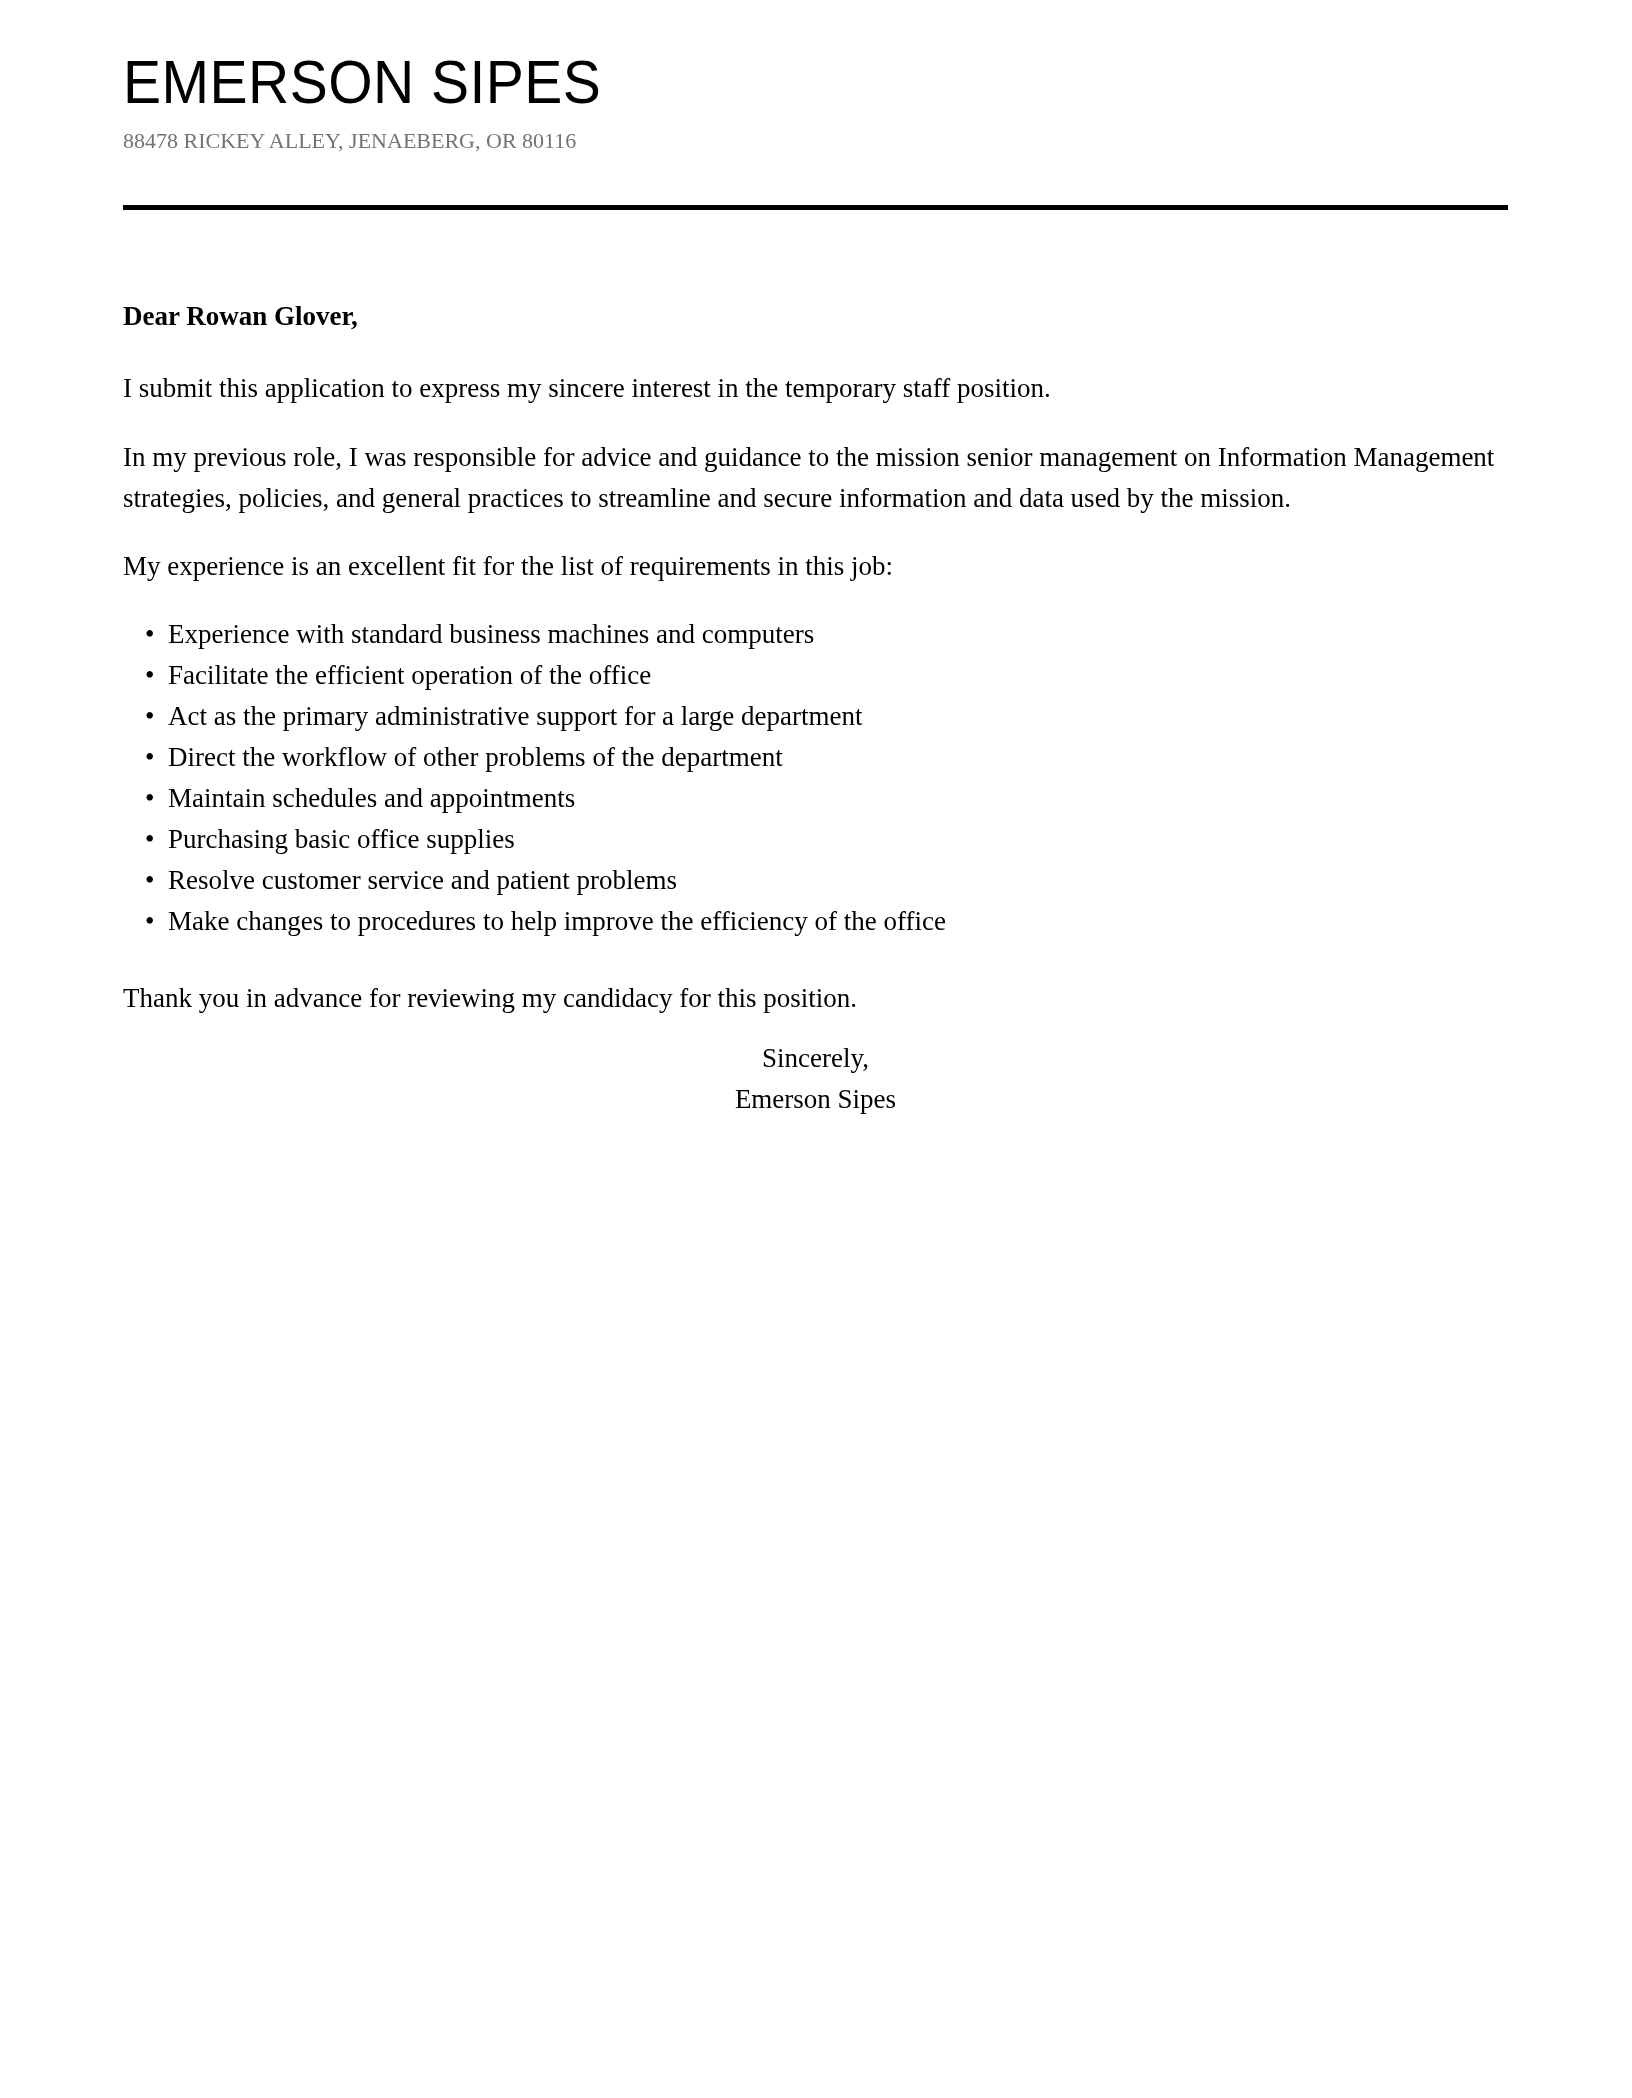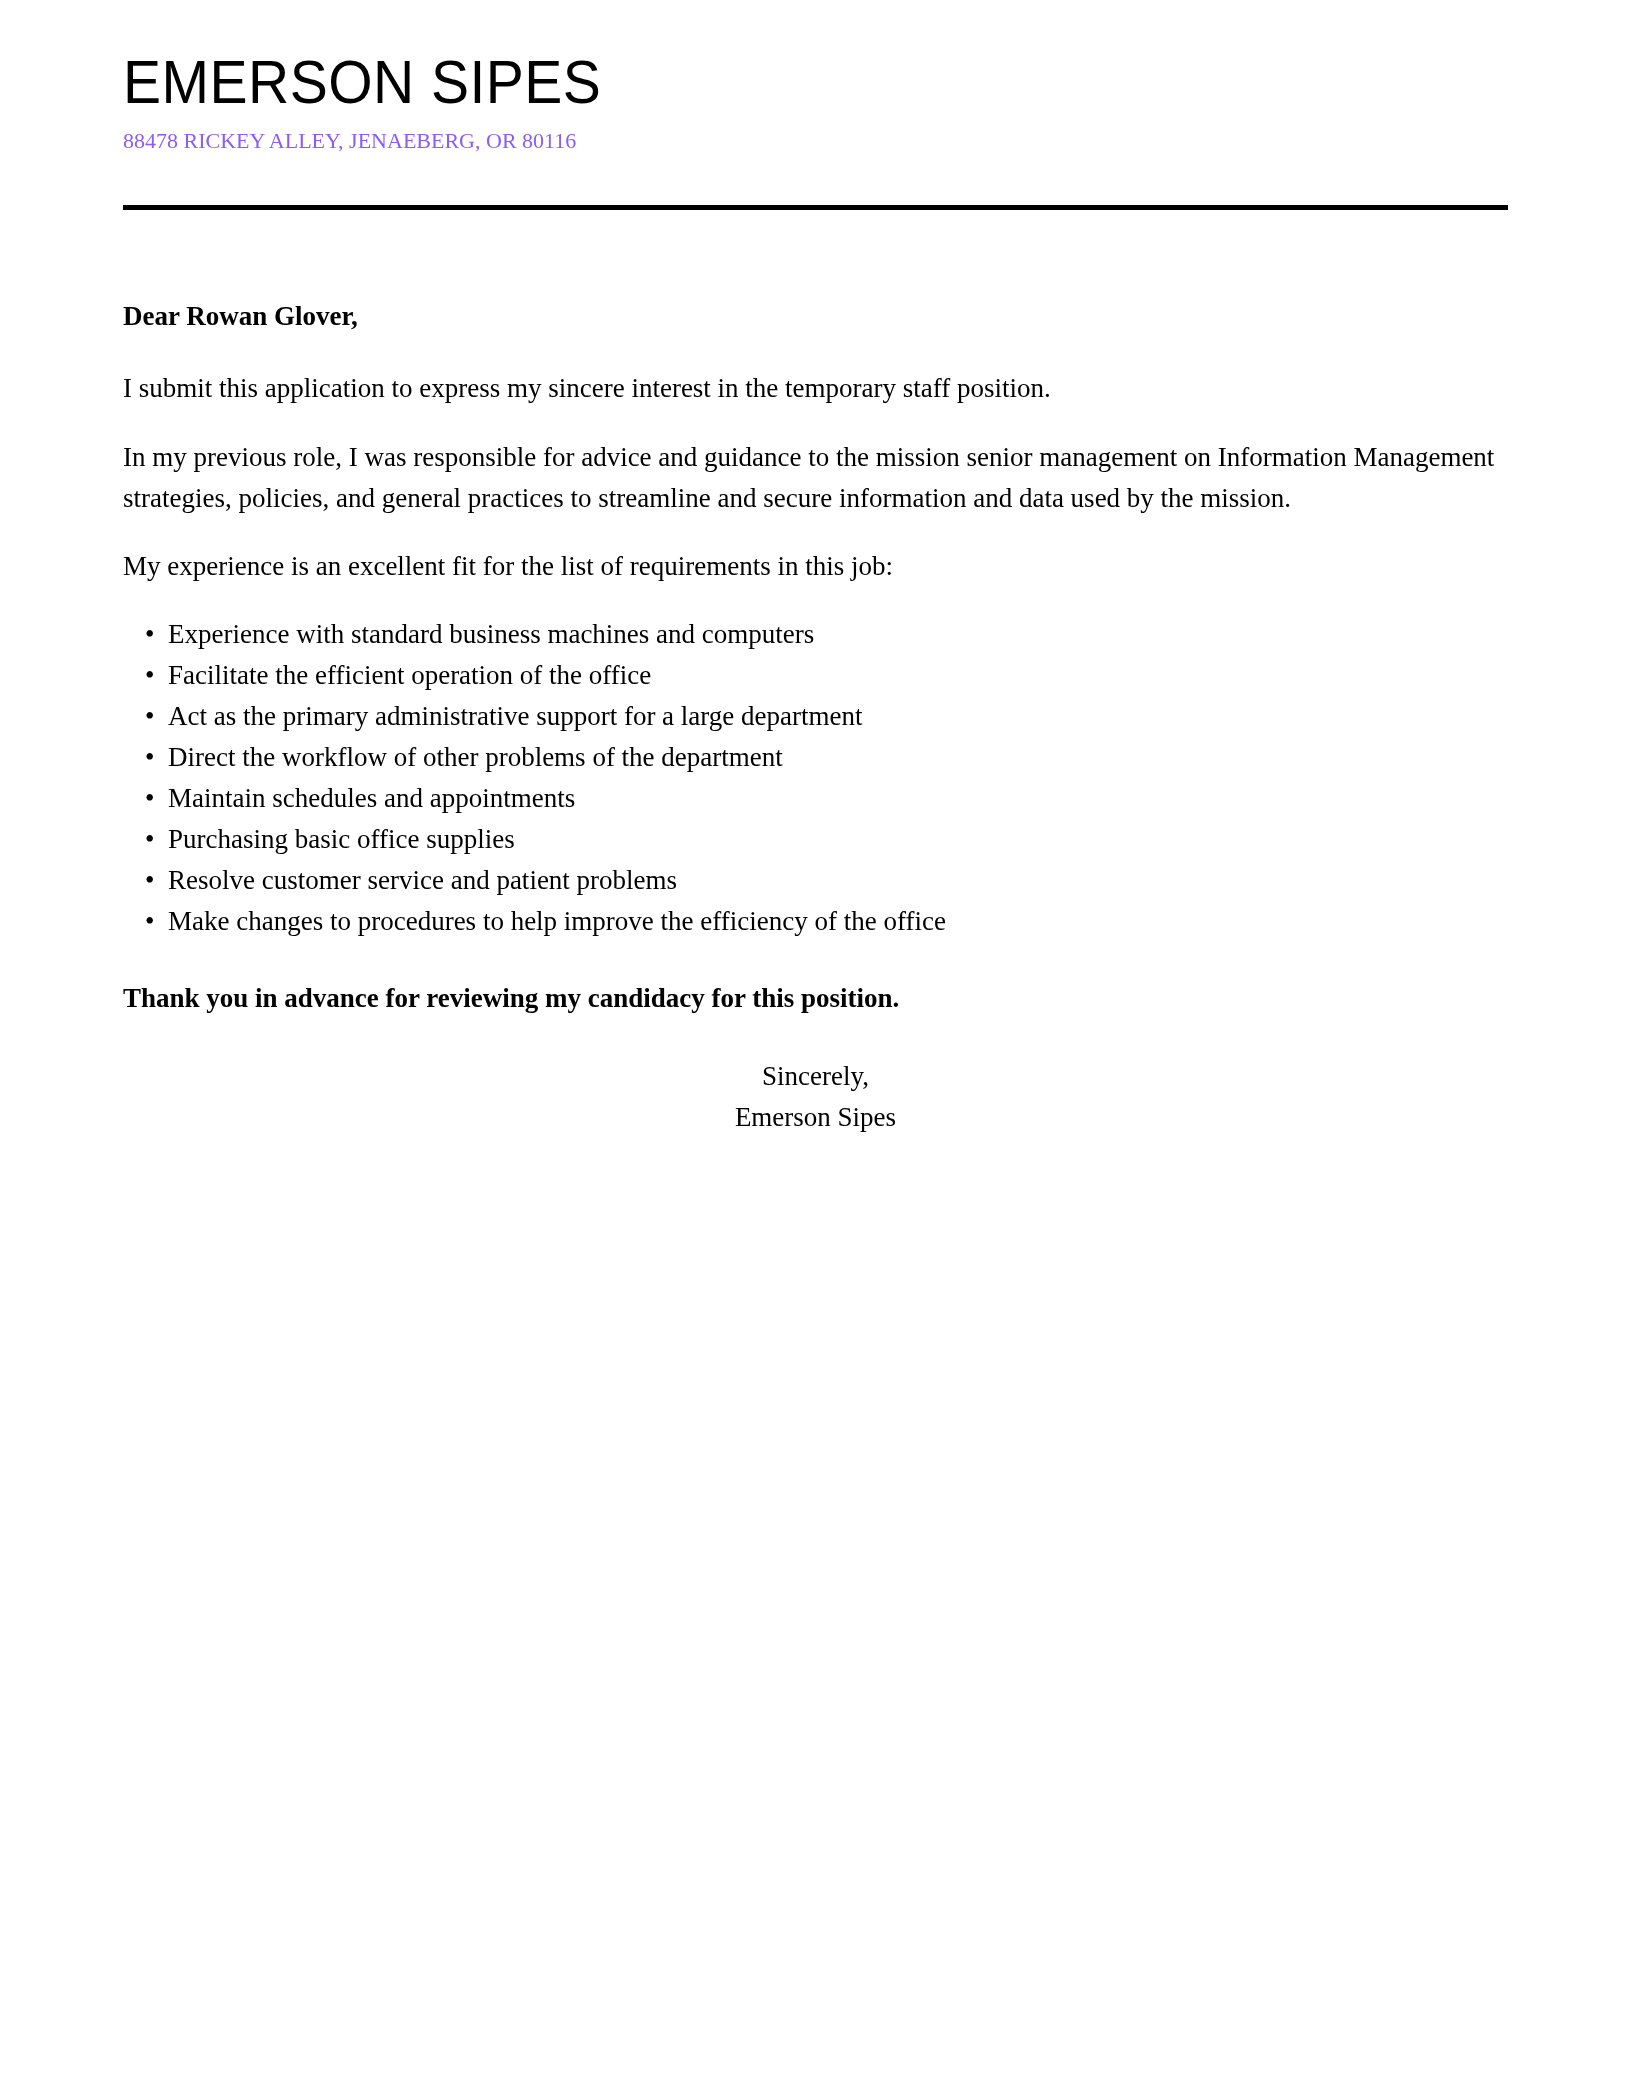--- a/index.html
+++ b/index.html
@@ -43,21 +43,21 @@
     color: #000000;
     transform: scaleX(0.92);
     transform-origin: left center;
     white-space: nowrap;
   }
   .address-line {
     font-family: "Liberation Serif", serif;
     font-size: 22px;
     line-height: 30px;
     margin: 10px 0 0 0;
-    color: #8b5cf6;
+    color: #737373;
     white-space: nowrap;
   }
   .header-rule {
     position: absolute;
     left: 123px;
     top: 205px;
     width: 1385px;
     height: 5px;
     background: #000000;
   }
@@ -101,24 +101,24 @@
   }
   .req-list li .bullet-marker {
     position: absolute;
     left: 22px;
     top: 0;
     font-size: 27px;
     line-height: 41px;
   }
   .closing-bold {
     font-family: "Liberation Serif", serif;
-    font-weight: bold;
+    font-weight: normal;
     font-size: 27px;
     line-height: 36px;
-    margin: 38px 0 40px 0;
+    margin: 38px 0 22px 0;
   }
   .signoff {
     font-family: "Liberation Serif", serif;
     font-size: 27px;
     line-height: 41px;
     margin: 0;
     text-align: center;
   }
   .signoff-line {
     display: block;

